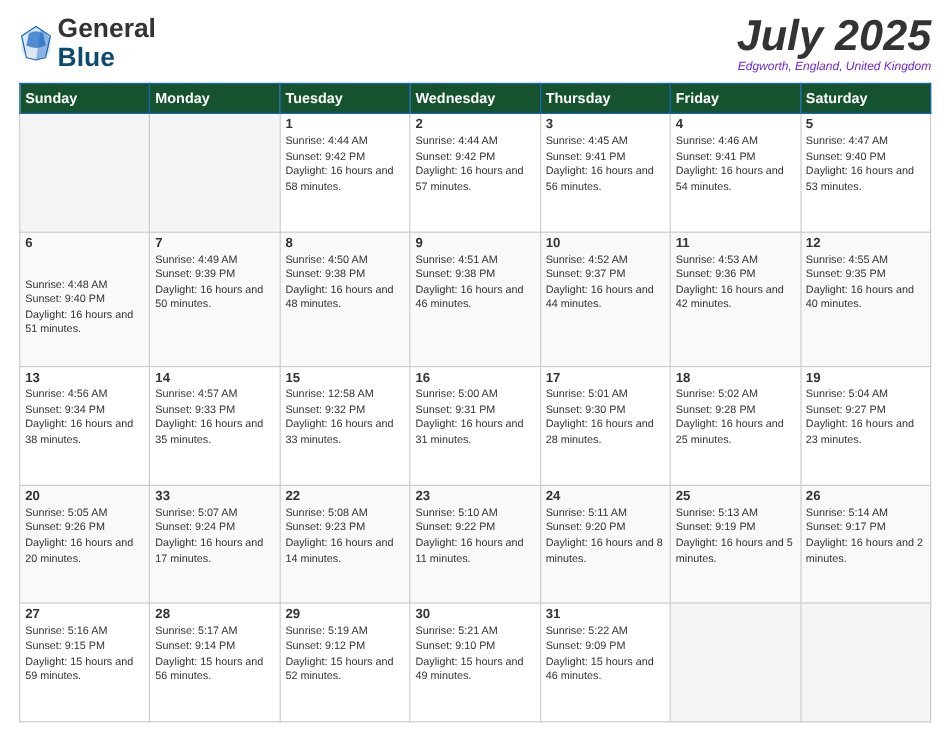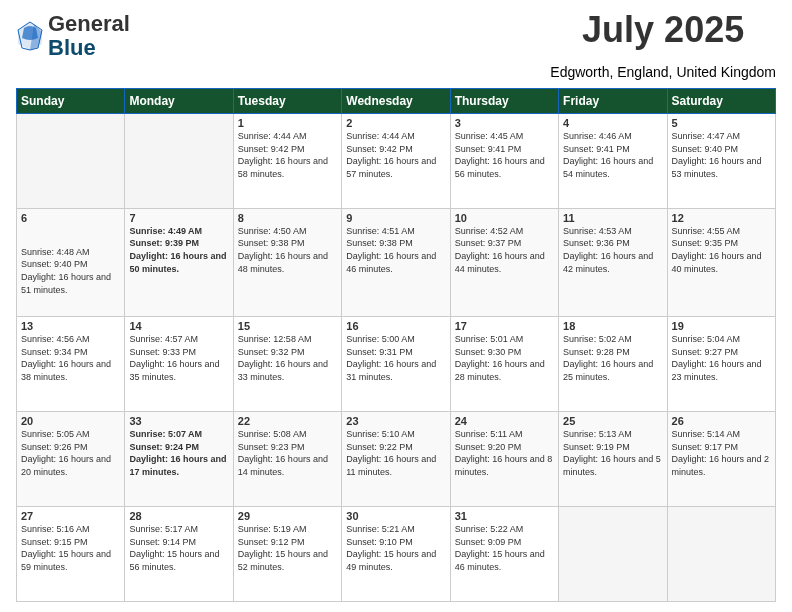--- a/index.html
+++ b/index.html
@@ -36,32 +36,33 @@
     }
     .logo-text span {
       display: block;
     }
     .logo-blue { color: #0c4a6e; }
     .logo-icon {
       width: 28px;
       height: 32px;
     }
     .title-block {
-      text-align: center;
+      text-align: right;
+      font-style: italic;
     }
     .main-title {
       font-size: 36px;
       font-weight: bold;
       color: #333;
       line-height: 1;
     }
     .subtitle {
-      font-size: 14px;
-      color: #000000;
-      margin-top: 16px;
+      font-size: 10px;
+      color: #6d28d9;
+      margin-top: 2px;
     }
     .calendar {
       flex: 1;
       border: 1px solid #ccc;
       border-collapse: collapse;
       width: 100%;
       table-layout: fixed;
     }
     .calendar th {
       background-color: #14532d;
@@ -171,21 +172,21 @@
         </tr>
         <tr>
           <td>
             <span class="day-num">6</span>
             <div class="day-info" style="white-space: pre-line; margin-top: 22px;">Sunrise: 4:48 AM
 Sunset: 9:40 PM
 Daylight: 16 hours and 51 minutes.</div>
           </td>
           <td>
             <span class="day-num">7</span>
-            <div class="day-info" style="white-space: pre-line; font-weight: bold;">Sunrise: 4:49 AM
+            <div class="day-info" style="white-space: pre-line;">Sunrise: 4:49 AM
 Sunset: 9:39 PM
 Daylight: 16 hours and 50 minutes.</div>
           </td>
           <td>
             <span class="day-num">8</span>
             <div class="day-info" style="white-space: pre-line;">Sunrise: 4:50 AM
 Sunset: 9:38 PM
 Daylight: 16 hours and 48 minutes.</div>
           </td>
           <td>
@@ -259,21 +260,21 @@
         </tr>
         <tr>
           <td>
             <span class="day-num">20</span>
             <div class="day-info" style="white-space: pre-line;">Sunrise: 5:05 AM
 Sunset: 9:26 PM
 Daylight: 16 hours and 20 minutes.</div>
           </td>
           <td>
             <span class="day-num">33</span>
-            <div class="day-info" style="white-space: pre-line; font-weight: bold;">Sunrise: 5:07 AM
+            <div class="day-info" style="white-space: pre-line;">Sunrise: 5:07 AM
 Sunset: 9:24 PM
 Daylight: 16 hours and 17 minutes.</div>
           </td>
           <td>
             <span class="day-num">22</span>
             <div class="day-info" style="white-space: pre-line;">Sunrise: 5:08 AM
 Sunset: 9:23 PM
 Daylight: 16 hours and 14 minutes.</div>
           </td>
           <td>

